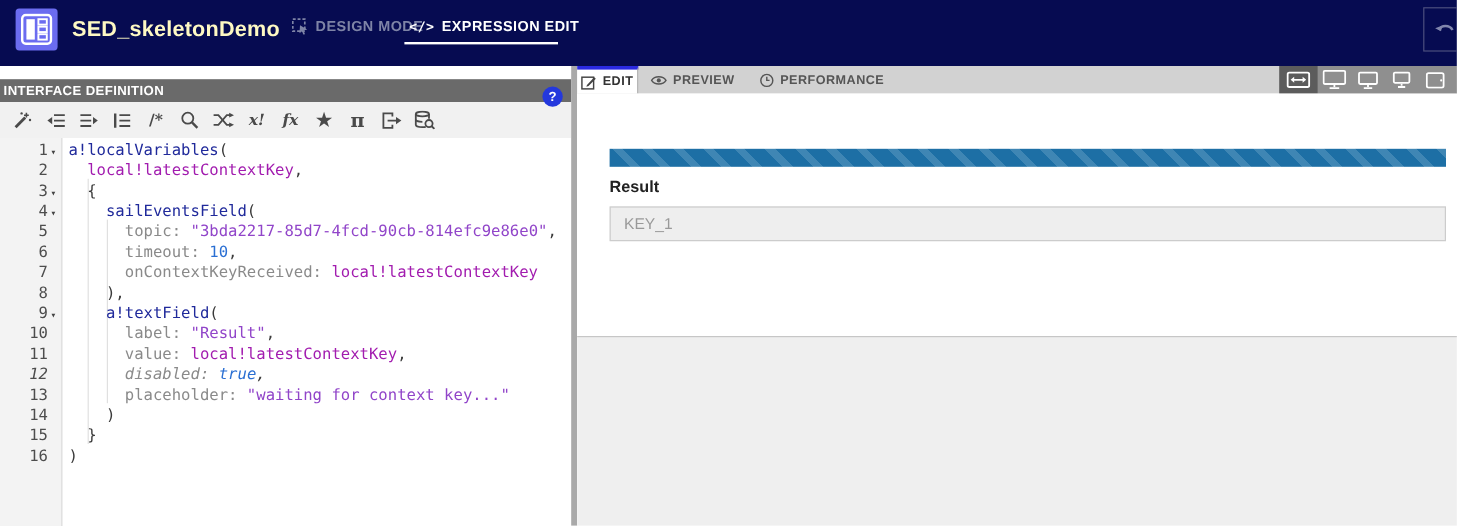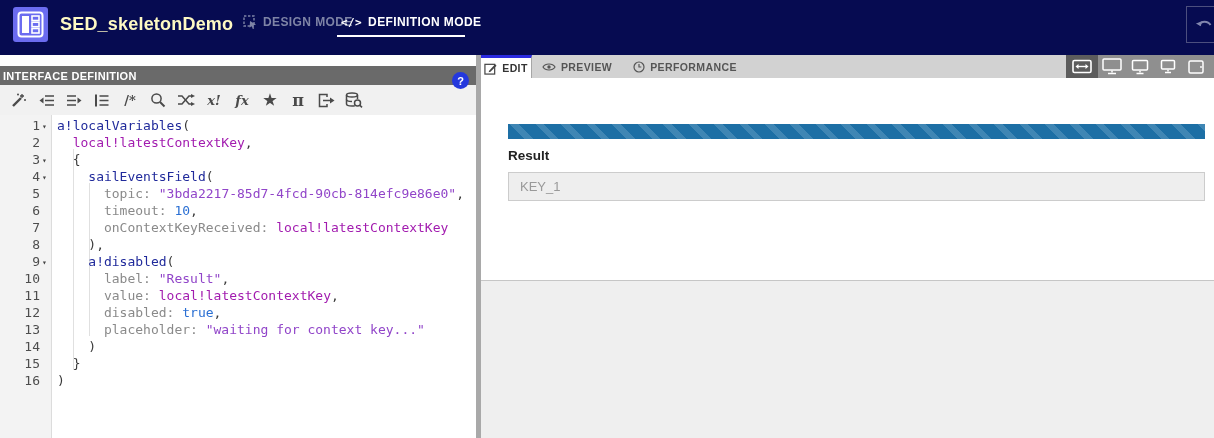--- a/index.html
+++ b/index.html
@@ -92,21 +92,21 @@
       <svg width="14" height="14" viewBox="0 0 14 14">
         <rect x="1" y="1" width="10" height="10" fill="none" stroke="#7e84a6" stroke-width="1.4" stroke-dasharray="2.4 1.6"></rect>
         <path d="M7 6 L13 9.5 L10 10.5 L11.2 13.6 L9.8 14 L8.7 11 L6.6 12.8 Z" fill="#7e84a6"></path>
       </svg>
     </span>
     <span>DESIGN MODE</span>
   </div>
 
   <div id="expression-mode" class="mode-tab">
     <span class="code-glyph">&lt;/&gt;</span>
-    <span>DEFINITION MODE</span>
+    <span>EXPRESSION EDIT</span>
   </div>
   <div id="expression-underline"></div>
 
   <div id="undo-btn">
     <span>
       <svg width="20" height="16" viewBox="0 0 20 16">
         <path d="M4 8 C6 3.5 13 3.5 15.5 8" fill="none" stroke="#8186ad" stroke-width="2"></path>
         <path d="M1.5 5 L4.8 9.5 L8 5.5 Z" fill="#8186ad" transform="rotate(-25 4.5 7)"></path>
       </svg>
     </span>
@@ -230,31 +230,31 @@
           <span class="ln">7</span>
           <span class="code-text"><span>      </span><span class="tk-param">onContextKeyReceived: </span><span class="tk-var">local!latestContextKey</span></span>
         </div>
         <div class="code-row" style="top: 121px;">
           <span class="ln">8</span>
           <span class="code-text"><span>    </span><span class="tk-punc">),</span></span>
         </div>
         <div class="code-row" style="top: 138px;">
           <span class="ln">9</span>
           <span class="fold">▾</span>
-          <span class="code-text"><span>    </span><span class="tk-fn">a!disabled</span><span class="tk-punc">(</span></span>
+          <span class="code-text"><span>    </span><span class="tk-fn">a!textField</span><span class="tk-punc">(</span></span>
         </div>
         <div class="code-row" style="top: 155px;">
           <span class="ln">10</span>
           <span class="code-text"><span>      </span><span class="tk-param">label: </span><span class="tk-str">"Result"</span><span class="tk-punc">,</span></span>
         </div>
         <div class="code-row" style="top: 172px;">
           <span class="ln">11</span>
           <span class="code-text"><span>      </span><span class="tk-param">value: </span><span class="tk-var">local!latestContextKey</span><span class="tk-punc">,</span></span>
         </div>
-        <div class="code-row" style="top: 189px;">
+        <div class="code-row" style="top: 189px; font-style: italic;">
           <span class="ln">12</span>
           <span class="code-text"><span>      </span><span class="tk-param">disabled: </span><span class="tk-num">true</span><span class="tk-punc">,</span></span>
         </div>
         <div class="code-row" style="top: 206px;">
           <span class="ln">13</span>
           <span class="code-text"><span>      </span><span class="tk-param">placeholder: </span><span class="tk-str">"waiting for context key..."</span></span>
         </div>
         <div class="code-row" style="top: 223px;">
           <span class="ln">14</span>
           <span class="code-text"><span>    </span><span class="tk-punc">)</span></span>

